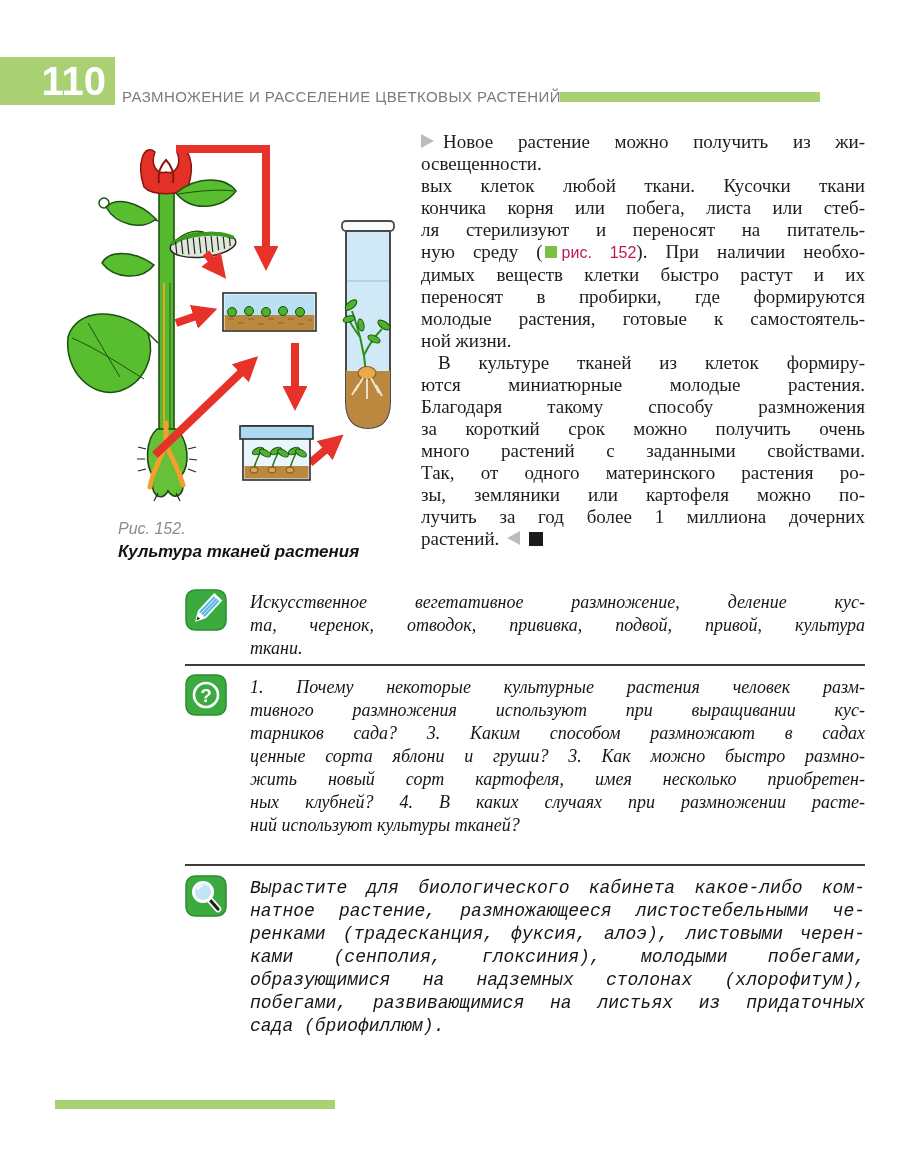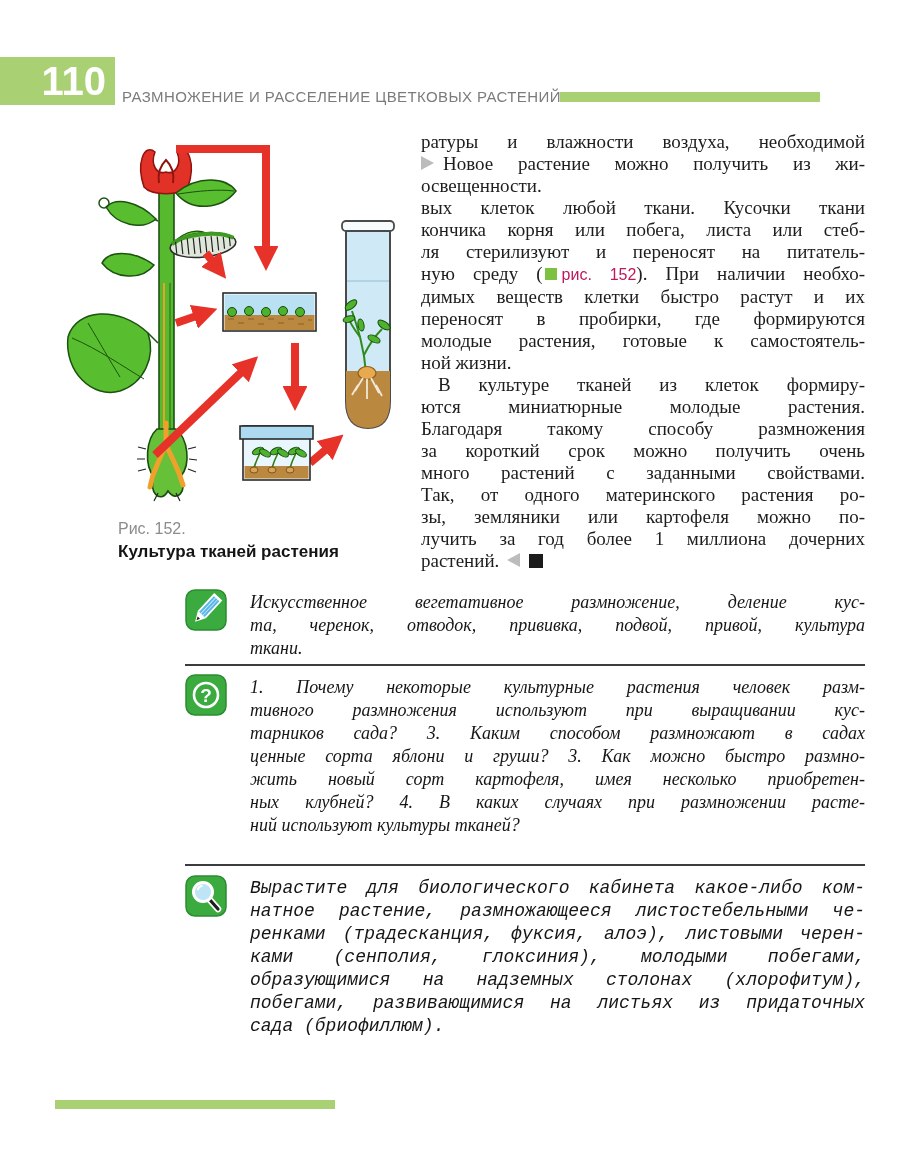--- a/index.html
+++ b/index.html
@@ -11,21 +11,21 @@
             display:flex;align-items:center;justify-content:flex-end;padding-right:9px;box-sizing:border-box;}
   .numblock span{font-family:"Liberation Sans","DejaVu Sans",sans-serif;font-weight:bold;
                  font-size:40px;color:#ffffff;line-height:1;}
   .header-title{position:absolute;left:122px;top:88px;font-family:"Liberation Sans","DejaVu Sans",sans-serif;
                 font-size:15px;color:#7b7b7b;letter-spacing:0.4px;white-space:nowrap;}
   .bar-top{position:absolute;left:560px;top:92px;width:260px;height:10px;background:#a9d173;}
   .bar-bottom{position:absolute;left:55px;top:1100px;width:280px;height:9px;background:#a9d173;}
 
   
   .fig{position:absolute;left:58px;top:133px;}
-  .caption{position:absolute;left:118px;top:520px;font-family:"Liberation Sans","DejaVu Sans",sans-serif;}
+  .caption{position:absolute;left:118px;top:520px;font-family:"Liberation Sans","DejaVu Sans",sans-serif;font-style:italic;}
   .cap-label{font-size:16px;color:#8c8c8c;}
   .cap-title{font-size:17px;font-weight:bold;color:#141414;margin-top:4px;}
 
   
   .main-col{position:absolute;left:421px;top:131px;width:444px;font-size:19px;color:#1d1d1d;}
   .tline{line-height:22px;text-align:justify;text-align-last:justify;white-space:normal;}
   .tline.last{text-align-last:left;}
   .tline.ind{text-indent:17px;}
   .pmark{display:inline-block;width:0;height:0;border-left:13px solid #bcbcbc;
          border-top:7px solid transparent;border-bottom:7px solid transparent;margin-right:9px;}
@@ -160,21 +160,20 @@
       <path d="M305,245 L297,258 M309,246 L309,266 M313,245 L321,260 M300,252 L294,262 M318,252 L324,263" stroke="#f2e8d4" stroke-width="1.8"></path>
     </g>
   </svg>
 
   <div class="caption">
     <div class="cap-label">Рис. 152.</div>
     <div class="cap-title">Культура тканей растения</div>
   </div>
 
   <div class="main-col">
-      <div class="tline">ратуры и влажности воздуха, необходимой</div>
       <div class="tline"><span class="pmark"></span>Новое растение можно получить из жи-</div>
       <div class="tline last">освещенности.</div>
       <div class="tline">вых клеток любой ткани. Кусочки ткани</div>
       <div class="tline">кончика корня или побега, листа или стеб-</div>
       <div class="tline">ля стерилизуют и переносят на питатель-</div>
       <div class="tline">ную среду (<span class="figsq"></span><span class="figref">рис. 152</span>). При наличии необхо-</div>
       <div class="tline">димых веществ клетки быстро растут и их</div>
       <div class="tline">переносят в пробирки, где формируются</div>
       <div class="tline">молодые растения, готовые к самостоятель-</div>
       <div class="tline last">ной жизни.</div>

